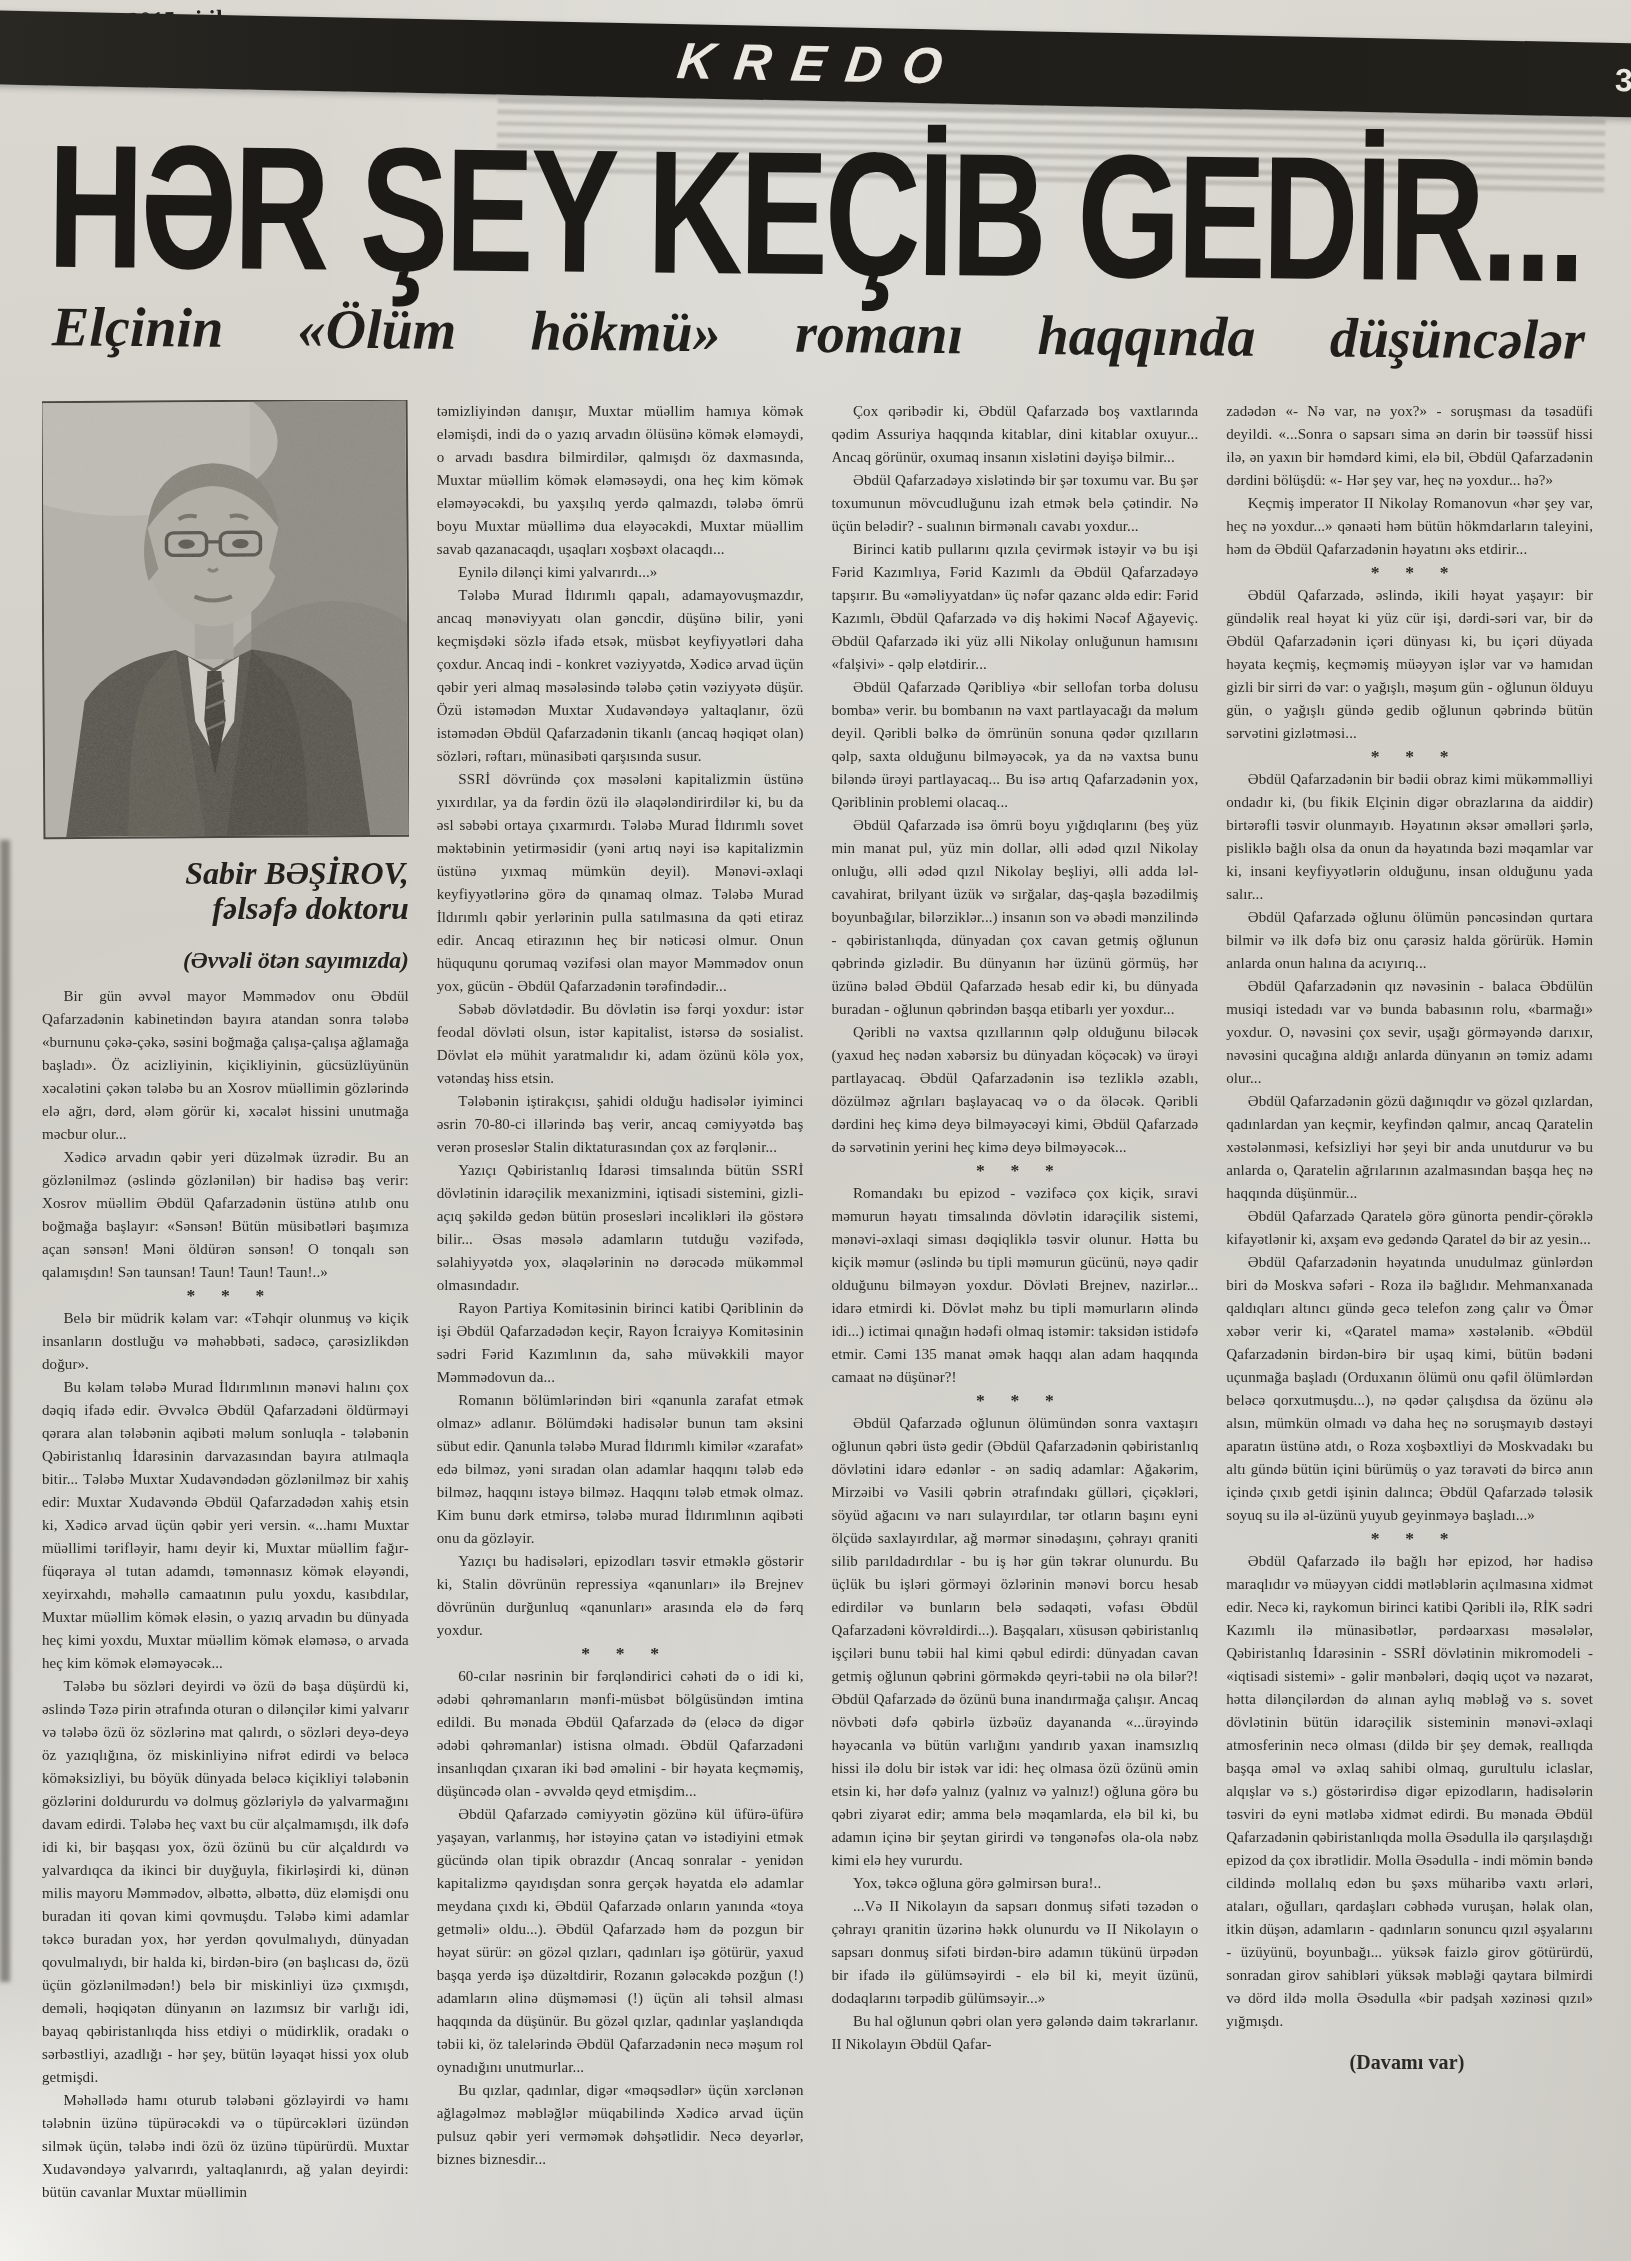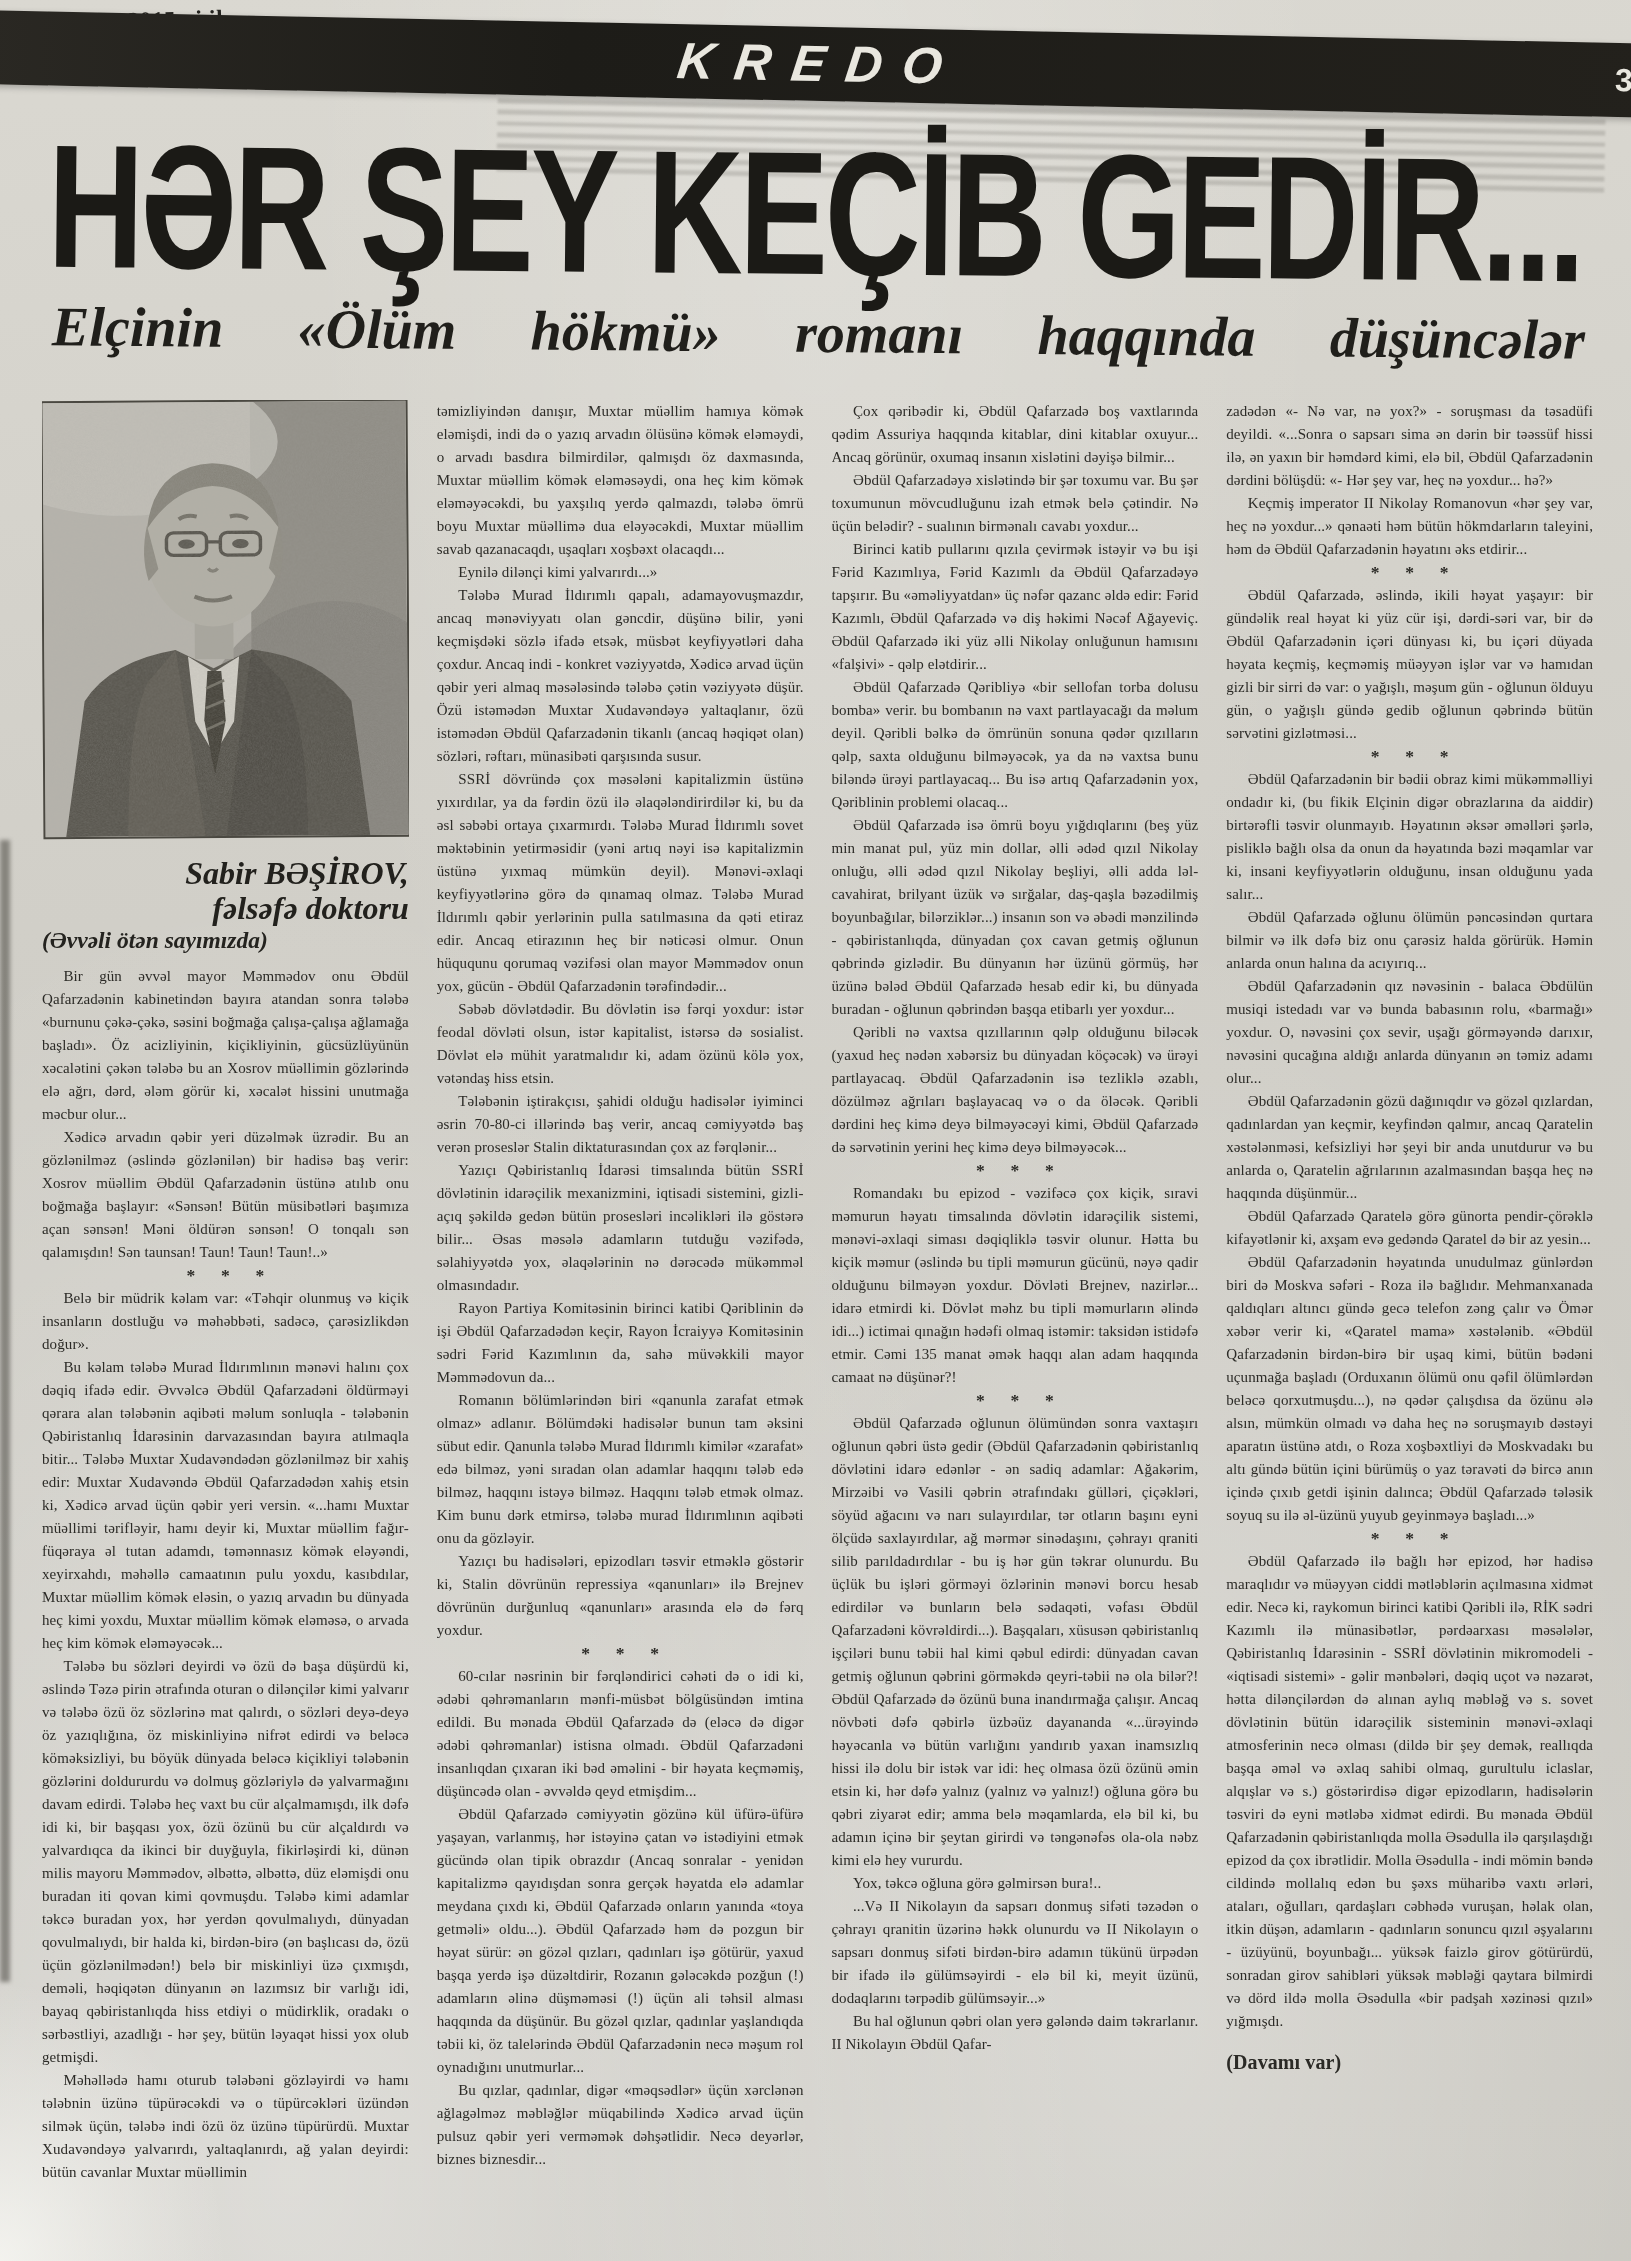--- a/index.html
+++ b/index.html
@@ -31,26 +31,26 @@
     position:absolute;top:301px;left:52px;right:47px;
     font-weight:bold;font-style:italic;font-size:56px;color:#201f1b;
     text-align:justify;text-align-last:justify;transform:rotate(.5deg);
   }
   
   .bodygrid{position:absolute;top:400px;left:42px;right:39px;height:1849px;display:grid;grid-template-columns:repeat(4,1fr);column-gap:28px;}
   .col{display:flex;flex-direction:column;overflow:hidden;}
   .coltext{flex:1 1 auto;overflow:hidden;font-size:15px;line-height:23px;text-align:justify;letter-spacing:0.1px;}
   .coltext p{margin:0;text-indent:21.5px;}
   .stars{text-align:center;font-weight:bold;font-size:17.5px;letter-spacing:10.7px;line-height:23px;text-indent:10.7px;}
-  .ending{text-align:left;font-weight:bold;font-size:20px;margin-top:17.5px;padding-right:5.4px;}
+  .ending{text-align:center;font-weight:bold;font-size:20px;margin-top:17.5px;padding-right:5.4px;}
   
   .photo{width:100%;height:438px;border:2px solid #4a4841;box-sizing:border-box;background:#bdbab2;transform:rotate(-.4deg);overflow:hidden;}
   .photo svg{display:block;width:100%;height:100%;}
   .caption{margin-top:17.5px;text-align:right;font-weight:bold;font-style:italic;font-size:32px;line-height:1.12;color:#22211d;}
-  .contnote{margin-bottom:10.7px;text-align:left;font-weight:bold;font-style:italic;font-size:23.5px;color:#24231f;}
+  .contnote{margin-top:20px;margin-bottom:10.7px;text-align:right;font-weight:bold;font-style:italic;font-size:23.5px;color:#24231f;}
 </style>
 </head>
 <body>
 
 <div class="page">
 
   <div class="edge-smudge"></div>
   <div class="corner-smudge"></div>
   <div class="ghost-print"></div>
 

